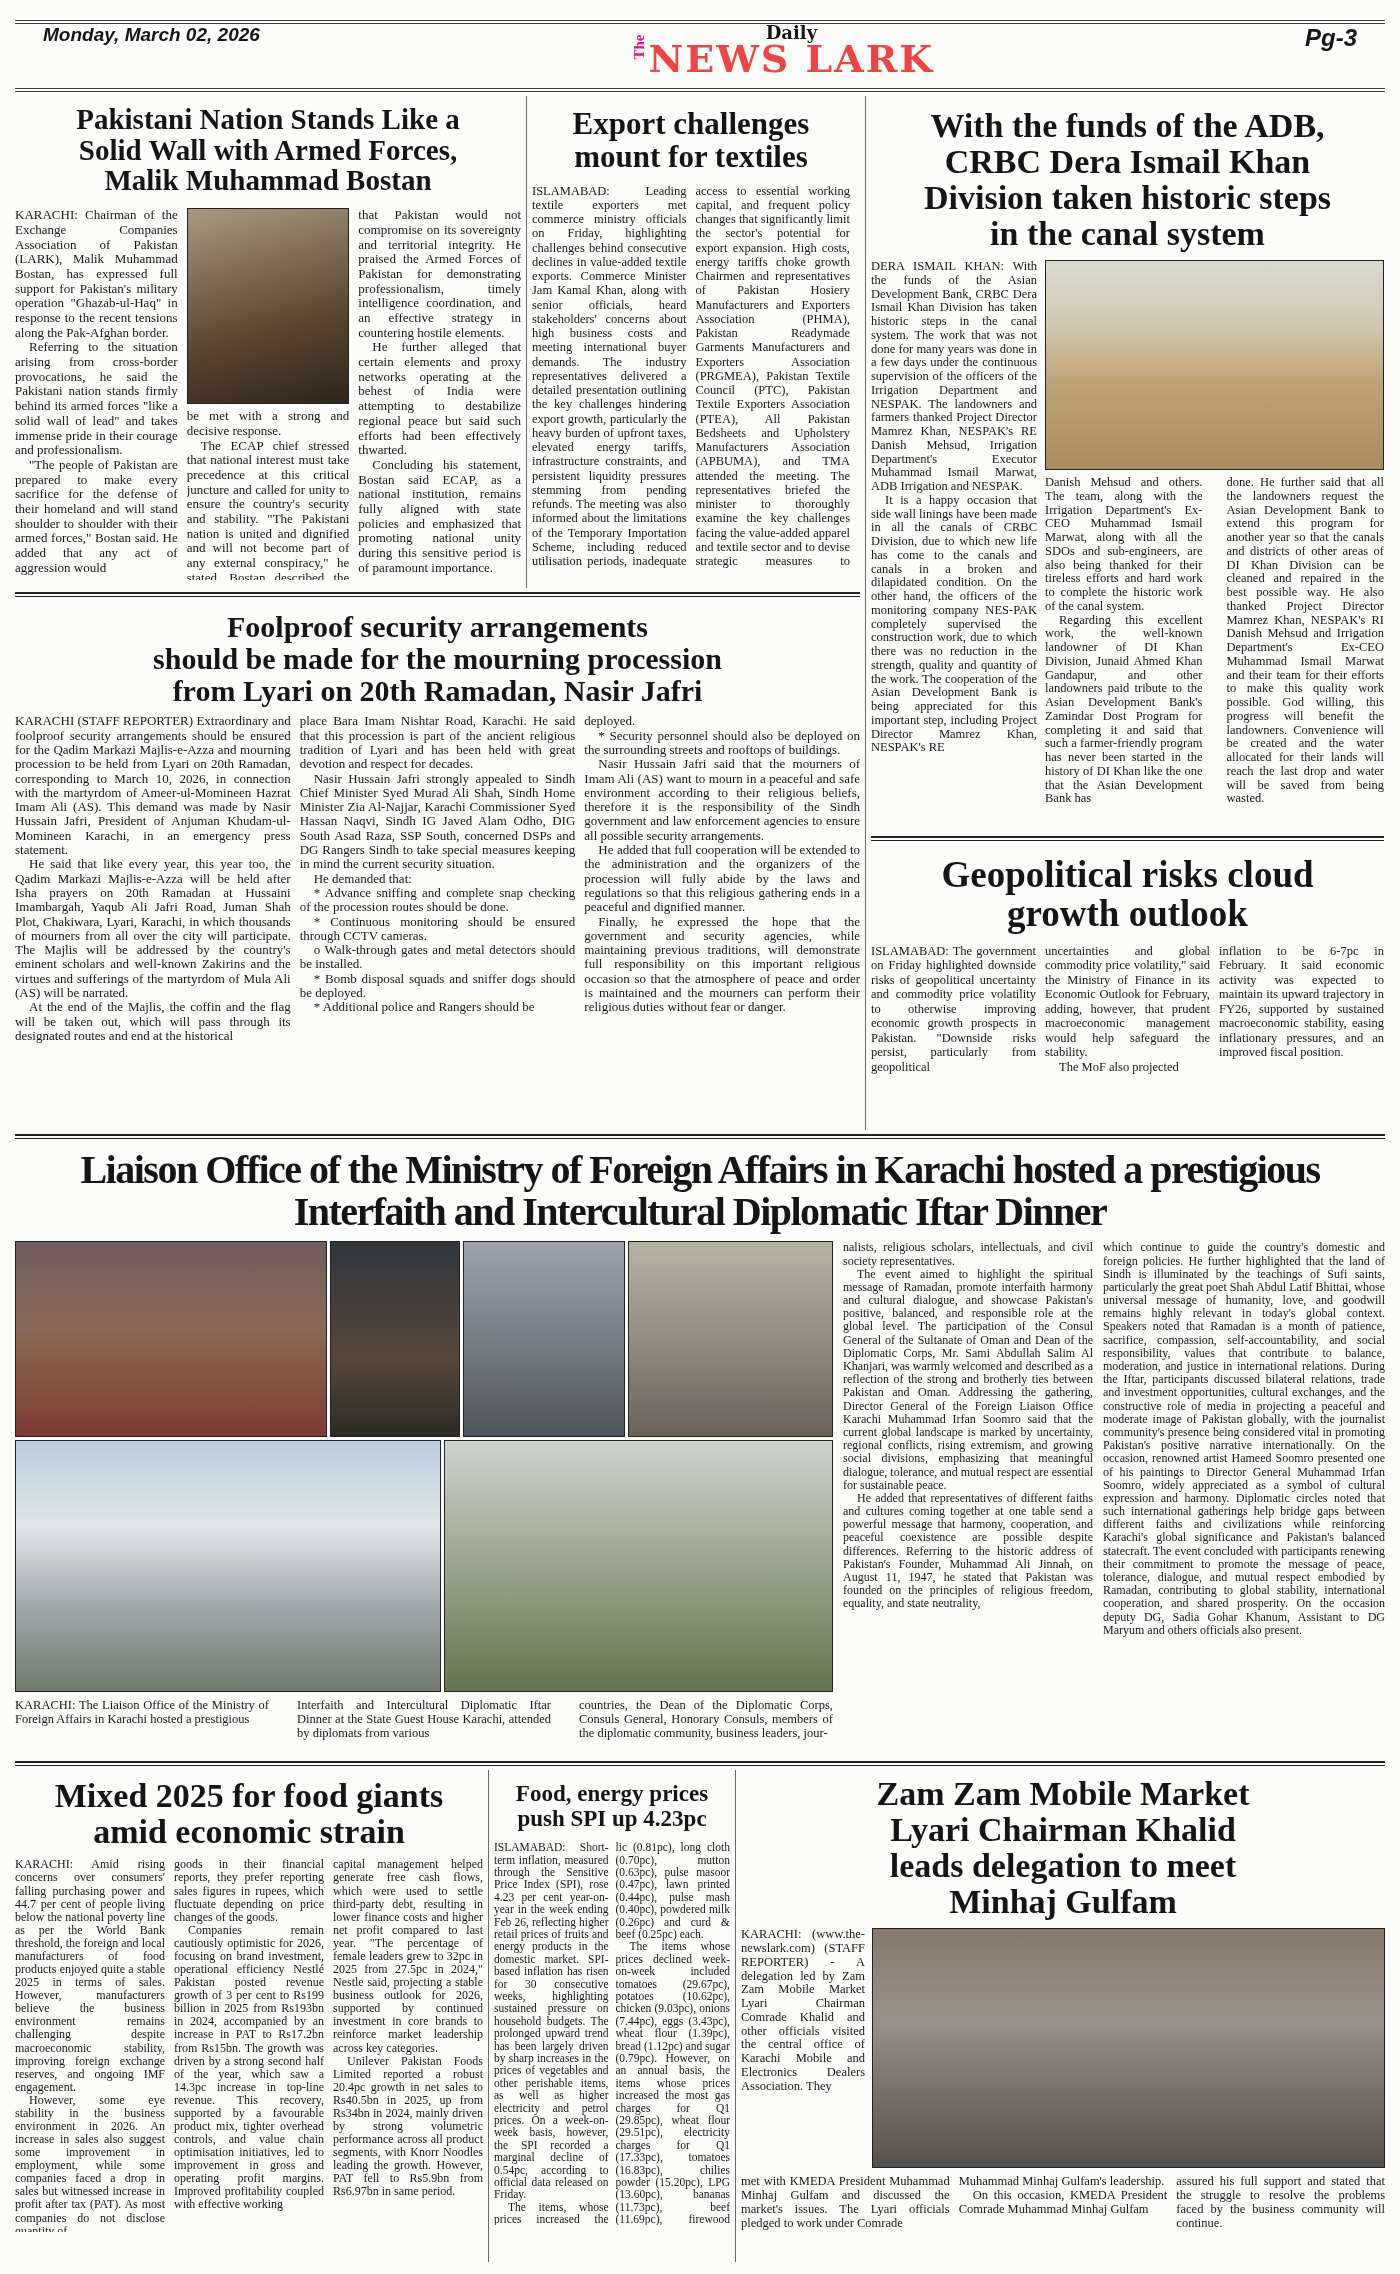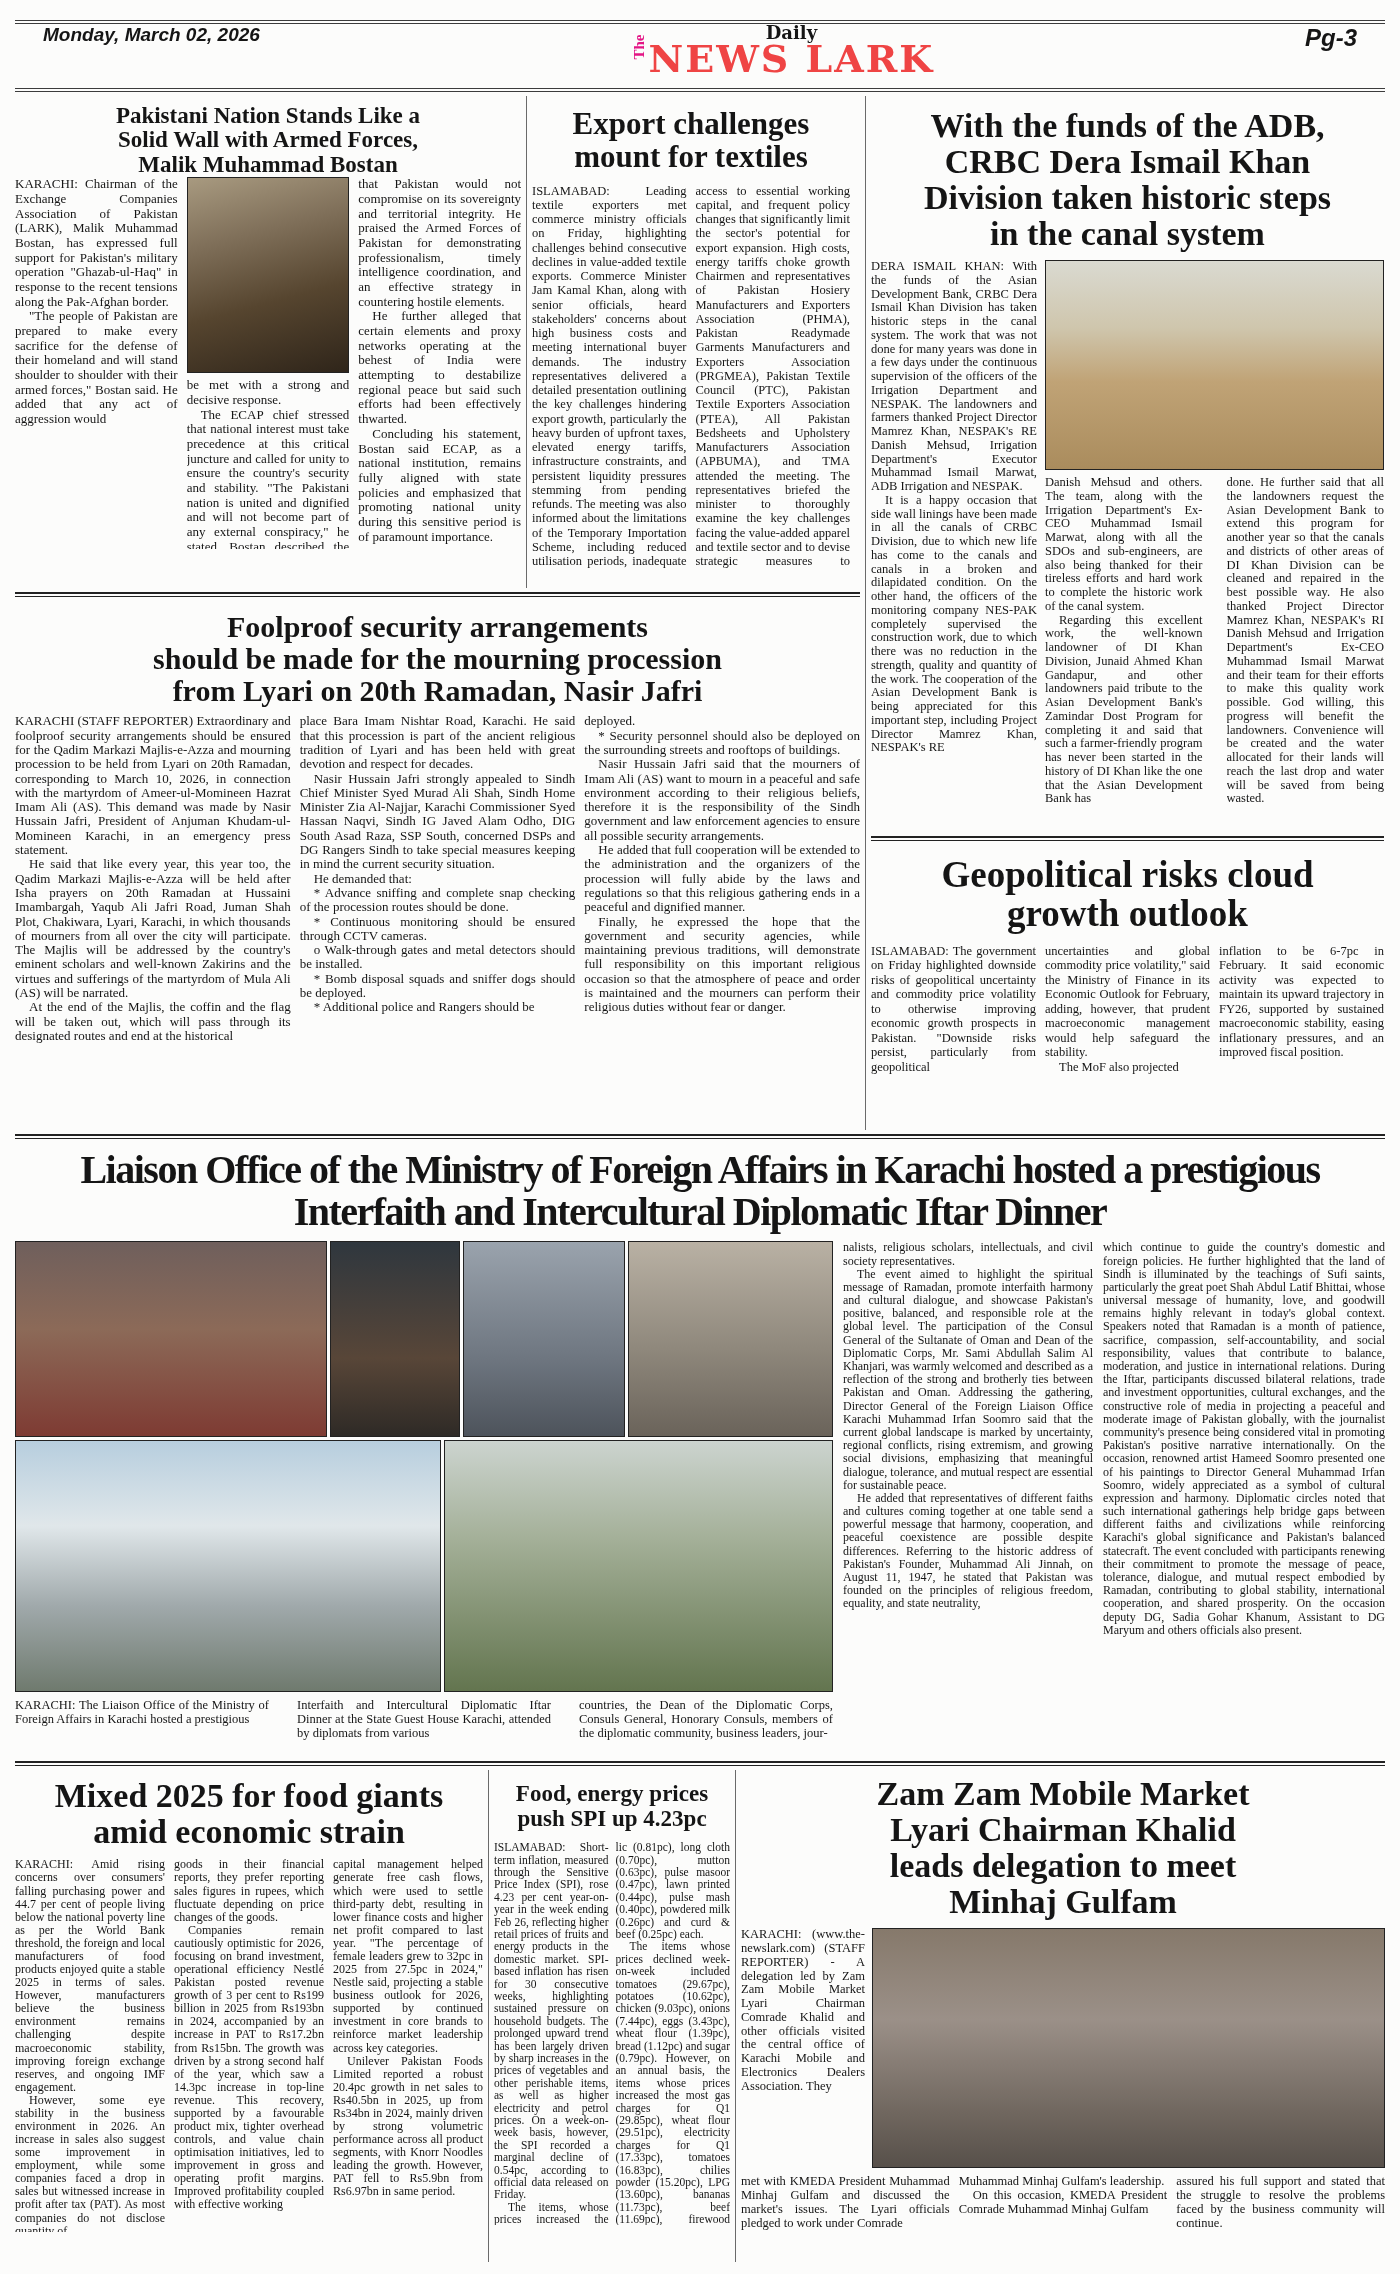--- a/index.html
+++ b/index.html
@@ -29,21 +29,21 @@
   .col p{margin:0}
   .col p + p{text-indent:14px}
   .photo{border:1px solid #222}
 
   .main{display:flex;margin-top:4px}
   .zone-left{width:845px;display:flex;flex-direction:column}
   .zone-right{width:513px;display:flex;flex-direction:column}
 
   .row-top{display:flex;height:492px;overflow:hidden}
   .art-bostan{width:506px}
-  .art-bostan h1{font-size:23px;margin:8px 2px 0}
+  .art-bostan h1{font-size:29px;margin:8px 2px 12px}
   .art-bostan .cols{font-size:13px;line-height:1.13;height:372px}
   .bo-c2 .photo{height:196px;margin-bottom:5px;width:100%}
   .ph-portrait{background:linear-gradient(165deg,#a89a80 0%,#80705a 30%,#56452f 62%,#2f251a 100%)}
   .art-export{width:318px}
   .art-export h1{font-size:31px;margin:12px 2px 10px}
   .art-export .cols{font-size:12.5px;line-height:1.14;height:386px}
 
   .art-fool h1{font-size:30px;margin:10px 8px 8px}
   .art-fool .cols{font-size:13px;line-height:1.1;height:396px}
 
@@ -110,20 +110,21 @@
 
     <div class="zone-left">
       <div class="row-top">
         <article class="art art-bostan">
           <h1>Pakistani Nation Stands Like a
 Solid Wall with Armed Forces,
 Malik Muhammad Bostan</h1>
           <div class="cols">
             <div class="col">
                 <p>KARACHI: Chairman of the Exchange Companies Association of Pakistan (LARK), Malik Muhammad Bostan, has expressed full support for Pakistan's military operation "Ghazab-ul-Haq" in response to the recent tensions along the Pak-Afghan border.</p>
+                <p>Referring to the situation arising from cross-border provocations, he said the Pakistani nation stands firmly behind its armed forces "like a solid wall of lead" and takes immense pride in their courage and professionalism.</p>
                 <p>"The people of Pakistan are prepared to make every sacrifice for the defense of their homeland and will stand shoulder to shoulder with their armed forces," Bostan said. He added that any act of aggression would</p>
               </div>
             <div class="col bo-c2">
               <div class="photo ph-portrait"></div>
               <div>
                   <p>be met with a strong and decisive response.</p>
                   <p>The ECAP chief stressed that national interest must take precedence at this critical juncture and called for unity to ensure the country's security and stability. "The Pakistani nation is united and dignified and will not become part of any external conspiracy," he stated. Bostan described the operation as a clear message against terrorism, reaffirming</p>
                 </div>
             </div>
             <div class="col">

